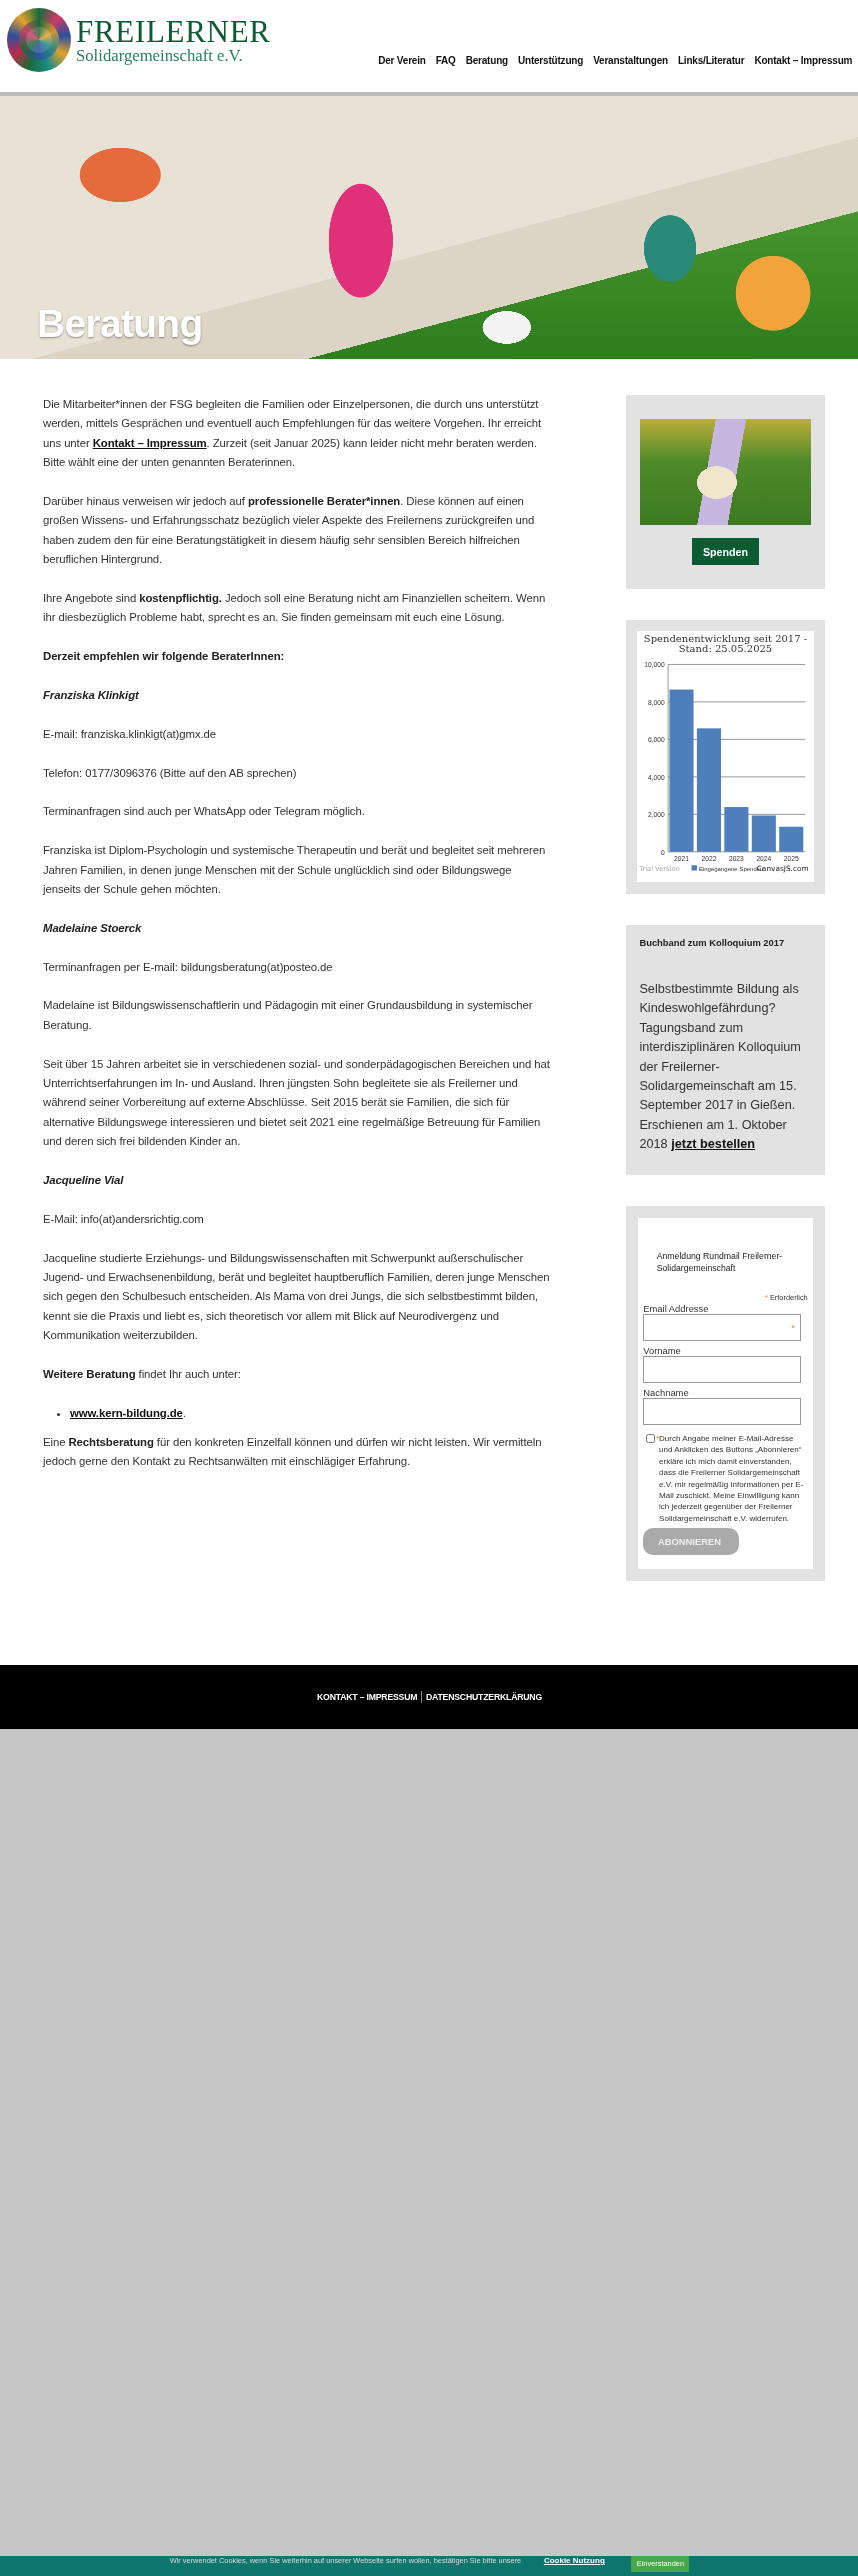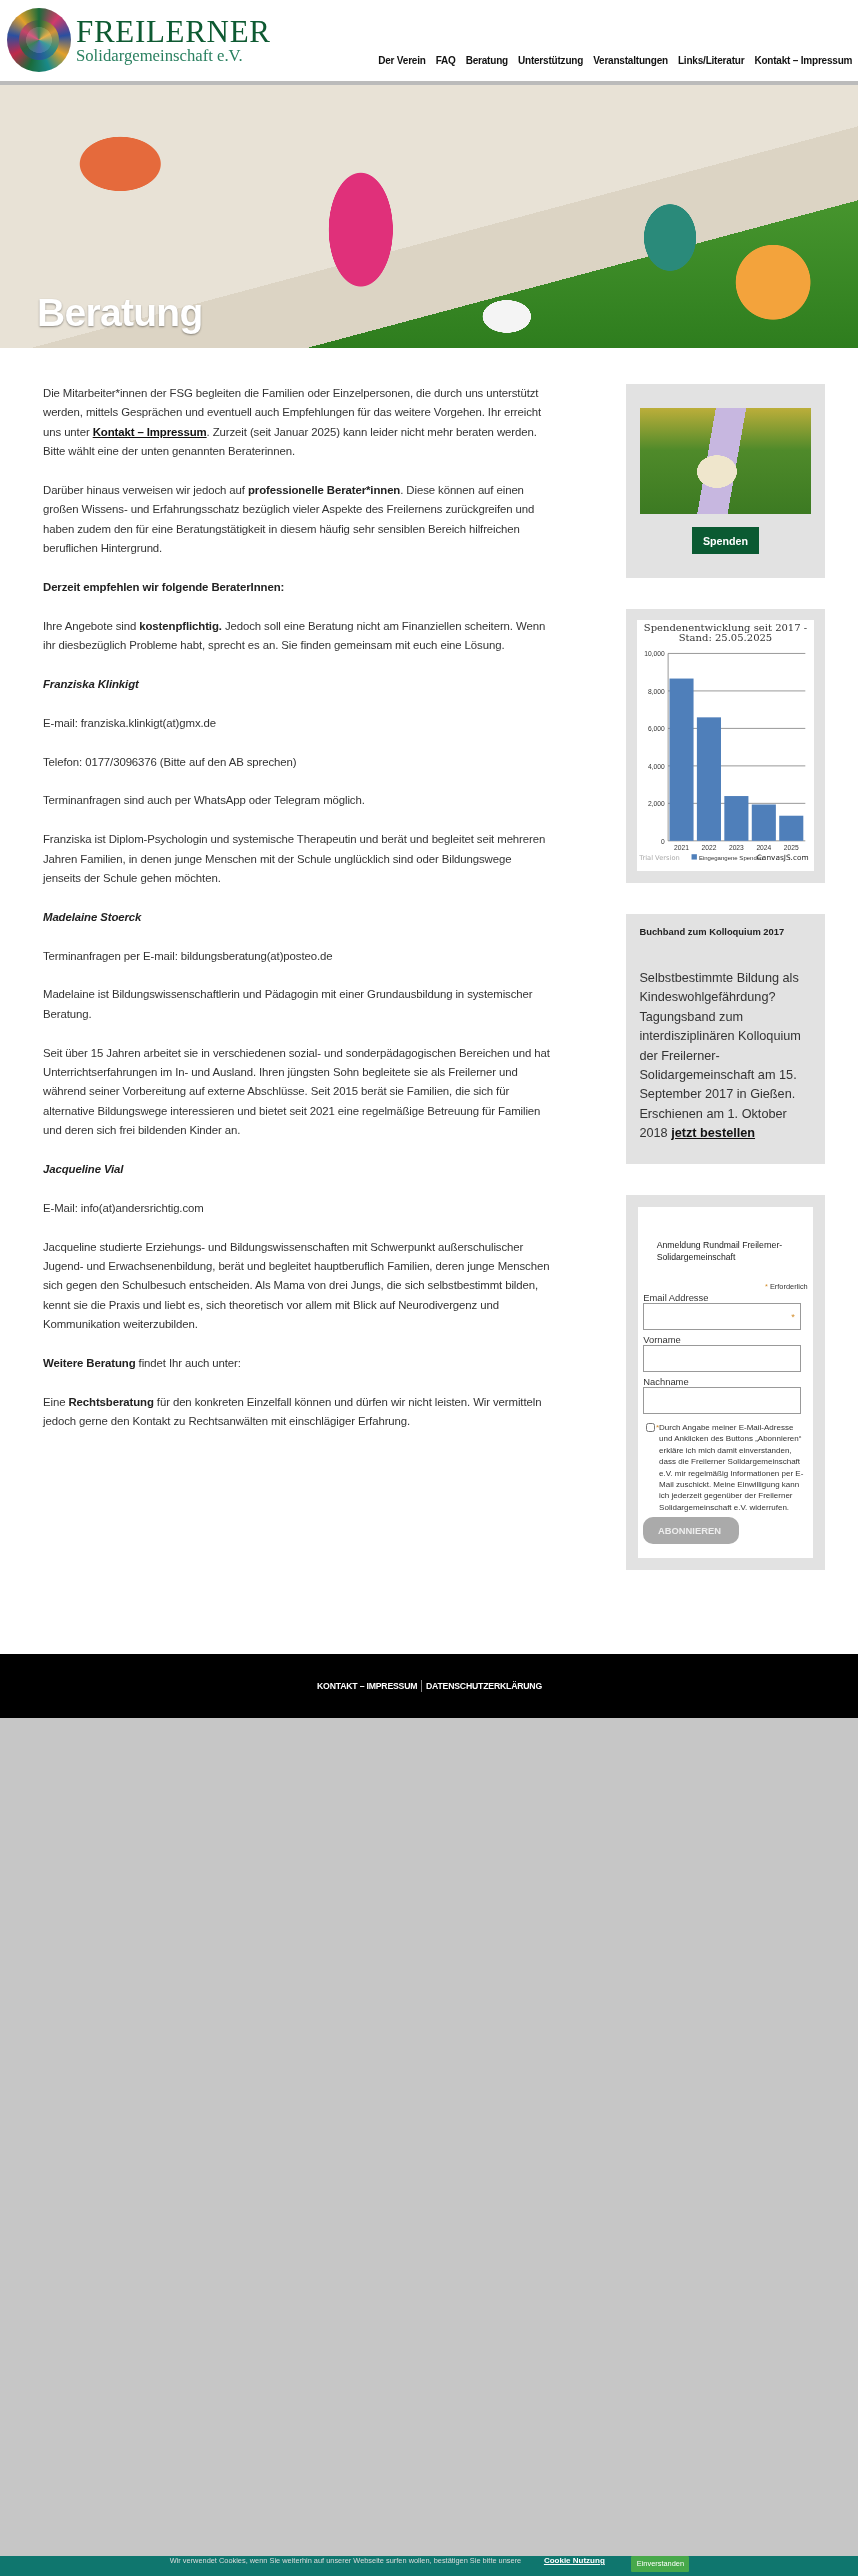--- a/index.html
+++ b/index.html
@@ -6,21 +6,21 @@
   html, body { width: 859px; }
   body {
     background: #c6c6c6;
     font-family: "Liberation Sans", sans-serif;
     color: #333;
     position: relative;
     min-height: 2576px;
   }
   .page { background: #fff; width: 859px; }
   
-  .header { height: 81px; position: relative; background: #fff; }
+  .header { height: 92px; position: relative; background: #fff; }
   .logo { position: absolute; left: 6.7px; top: 8px; display: flex; align-items: center; }
   .logo-globe { width: 64px; height: 64px; border-radius: 50%; position: relative; overflow: hidden;
     background: radial-gradient(circle at 50% 50%, #fff 0 28%, transparent 29%),
       conic-gradient(#1a6b3a, #d23a6a, #2a4fa0, #e3a12a, #1a8a8a, #1a6b3a, #c02a4a, #2a4fa0, #e3a12a, #1a6b3a); }
   .logo-globe::after { content: ""; position: absolute; inset: 12px; border-radius: 50%;
     background: conic-gradient(#1a6b3a, #e3a12a, #1a8a8a, #2a4fa0, #1a6b3a, #d23a6a, #1a6b3a); opacity: .85; }
   .logo-text { margin-left: 5.3px; font-family: "Liberation Serif", serif; color: #0e5a32; }
   .logo-title { font-size: 31px; letter-spacing: 0.7px; line-height: 31px; }
   .logo-sub { font-size: 16.7px; color: #2a8060; line-height: 17.4px; }
   .nav { position: absolute; right: 6.7px; top: 55px; display: flex; gap: 10px; }
@@ -108,39 +108,42 @@
   </header>
 
   <section class="hero">
     <h1 class="hero-title">Beratung</h1>
   </section>
 
   <div class="content">
     <main class="main">
       <p><span>Die Mitarbeiter*innen der FSG begleiten die Familien oder Einzelpersonen, die durch uns unterstützt werden, mittels Gesprächen und eventuell auch Empfehlungen für das weitere Vorgehen. Ihr erreicht uns unter </span><a href="#">Kontakt – Impressum</a><span>. Zurzeit (seit Januar 2025) kann leider nicht mehr beraten werden. Bitte wählt eine der unten genannten Beraterinnen.</span></p>
       <p><span>Darüber hinaus verweisen wir jedoch auf </span><b>professionelle Berater*innen</b><span>. Diese können auf einen großen Wissens- und Erfahrungsschatz bezüglich vieler Aspekte des Freilernens zurückgreifen und haben zudem den für eine Beratungstätigkeit in diesem häufig sehr sensiblen Bereich hilfreichen beruflichen Hintergrund.</span></p>
+      <p><span>Ihre Angebote sind </span><b>kostenpflichtig.</b><span> Jedoch soll eine Beratung nicht am Finanziellen scheitern. Wenn ihr diesbezüglich Probleme habt, sprecht es an. Sie finden gemeinsam mit euch eine Lösung.</span></p>
       <p><b>Derzeit empfehlen wir folgende BeraterInnen:</b></p>
-      <p><span>Ihre Angebote sind </span><b>kostenpflichtig.</b><span> Jedoch soll eine Beratung nicht am Finanziellen scheitern. Wenn ihr diesbezüglich Probleme habt, sprecht es an. Sie finden gemeinsam mit euch eine Lösung.</span></p>
 
       <h4>Franziska Klinkigt</h4>
       <p>E-mail: franziska.klinkigt(at)gmx.de</p>
       <p>Telefon: 0177/3096376 (Bitte auf den AB sprechen)</p>
       <p>Terminanfragen sind auch per WhatsApp oder Telegram möglich.</p>
       <p>Franziska ist Diplom-Psychologin und systemische Therapeutin und berät und begleitet seit mehreren Jahren Familien, in denen junge Menschen mit der Schule unglücklich sind oder Bildungswege jenseits der Schule gehen möchten.</p>
 
       <h4>Madelaine Stoerck</h4>
       <p>Terminanfragen per E-mail: bildungsberatung(at)posteo.de</p>
       <p>Madelaine ist Bildungswissenschaftlerin und Pädagogin mit einer Grundausbildung in systemischer Beratung.</p>
       <p>Seit über 15 Jahren arbeitet sie in verschiedenen sozial- und sonderpädagogischen Bereichen und hat Unterrichtserfahrungen im In- und Ausland. Ihren jüngsten Sohn begleitete sie als Freilerner und während seiner Vorbereitung auf externe Abschlüsse. Seit 2015 berät sie Familien, die sich für alternative Bildungswege interessieren und bietet seit 2021 eine regelmäßige Betreuung für Familien und deren sich frei bildenden Kinder an.</p>
 
       <h4>Jacqueline Vial</h4>
       <p>E-Mail: info(at)andersrichtig.com</p>
       <p>Jacqueline studierte Erziehungs- und Bildungswissenschaften mit Schwerpunkt außerschulischer Jugend- und Erwachsenenbildung, berät und begleitet hauptberuflich Familien, deren junge Menschen sich gegen den Schulbesuch entscheiden. Als Mama von drei Jungs, die sich selbstbestimmt bilden, kennt sie die Praxis und liebt es, sich theoretisch vor allem mit Blick auf Neurodivergenz und Kommunikation weiterzubilden.</p>
 
       <p><b>Weitere Beratung</b><span> findet Ihr auch unter:</span></p>
+      <ul>
+        <li><a href="#">www.kern-bildung.de</a>.</li>
+      </ul>
       <p><span>Eine </span><b>Rechtsberatung</b><span> für den konkreten Einzelfall können und dürfen wir nicht leisten. Wir vermitteln jedoch gerne den Kontakt zu Rechtsanwälten mit einschlägiger Erfahrung.</span></p>
     </main>
 
     <aside class="sidebar">
       <div class="widget">
         <div class="piggy"></div>
         <button class="btn-donate">Spenden</button>
       </div>
 
       <div class="widget" style="padding:10.7px 10.7px 12px;">

